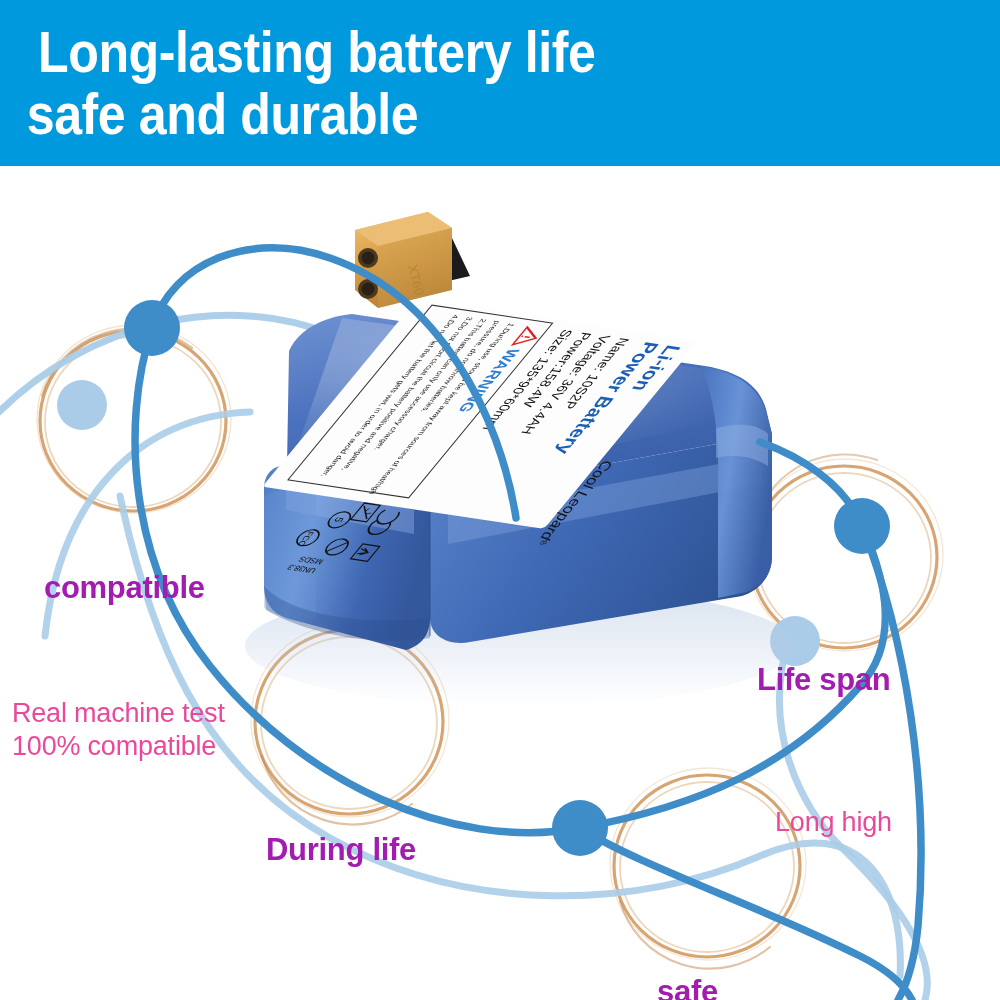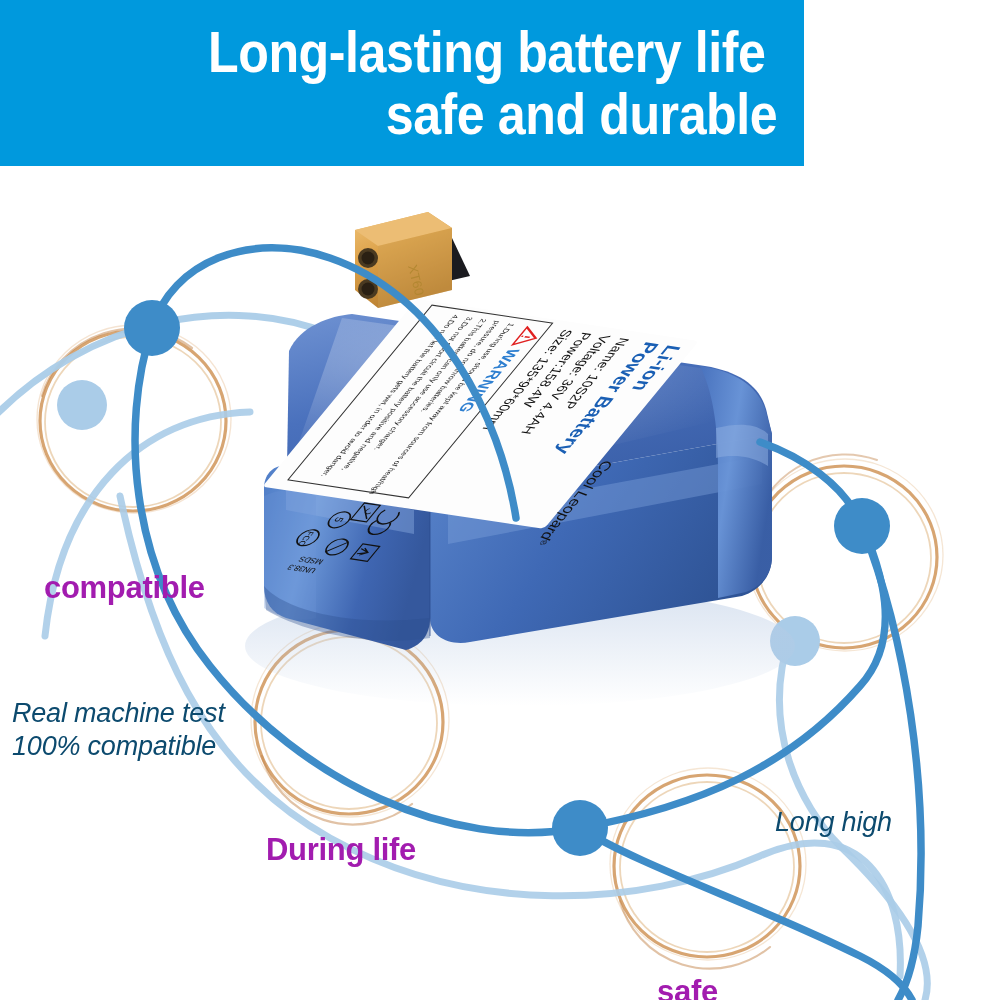--- a/index.html
+++ b/index.html
@@ -6,24 +6,24 @@
   html,body { width:1000px; height:1000px; }
   body {
     font-family:"Liberation Sans", sans-serif;
     background:#ffffff;
     position:relative;
     overflow:hidden;
   }
 
   
   #banner{
-    position:absolute; left:0; top:0; width:804px; height:166px;
+    position:absolute; left:0; top:0; width:1000px; height:166px;
     background:#0099dd;
     display:flex; flex-direction:column;
-    align-items:flex-end; justify-content:center;
+    align-items:flex-start; justify-content:center;
   }
   .banner-line{
     color:#ffffff;
     font-family:"Liberation Sans Narrow","Liberation Sans",sans-serif;
     font-weight:bold;
     font-size:57px;
     line-height:62px;
     letter-spacing:-0.5px;
     transform:scaleX(0.88);
     white-space:nowrap;
@@ -41,26 +41,25 @@
   .f-title{
     position:absolute;
     font-weight:bold;
     color:#a21caf;
     white-space:nowrap;
     letter-spacing:-0.3px;
   }
   .f-sub{
     position:absolute;
     font-weight:normal;
-    color:#0c4a6e;
+    color:#ec4899;
     white-space:nowrap;
     font-size:27px;
     line-height:33px;
     letter-spacing:-0.2px;
-    font-style:italic;
   }
 
   #t-compatible  { left:44px;  top:404px; font-size:31px; }
   #s-compatible  { left:12px;  top:531px; font-size:27px; }
   #t-lifespan    { left:757px; top:496px; font-size:31px; }
   #s-lifespan    { left:775px; top:640px; }
   #t-batterylife { left:266px; top:666px; font-size:31px; }
   #s-batterylife { left:219px; top:794px; }
   #t-safe        { left:657px; top:808px; font-size:31px; }
 </style>
@@ -280,19 +279,20 @@
   <circle cx="862" cy="360" r="28" fill="#3e8cc8"></circle>
   <circle cx="580" cy="662" r="28" fill="#3e8cc8"></circle>
 </svg>
 
 <div class="f-title" id="t-compatible">compatible</div>
 <div class="f-sub" id="s-compatible">
   <span>Real machine test</span><br>
   <span>100% compatible</span>
 </div>
 
+<div class="f-title" id="t-lifespan">Life span</div>
 <div class="f-sub" id="s-lifespan">Long high</div>
 
 <div class="f-title" id="t-batterylife">During life</div>
 
 <div class="f-title" id="t-safe">safe</div>
 
 </div>
 
 </body></html>

